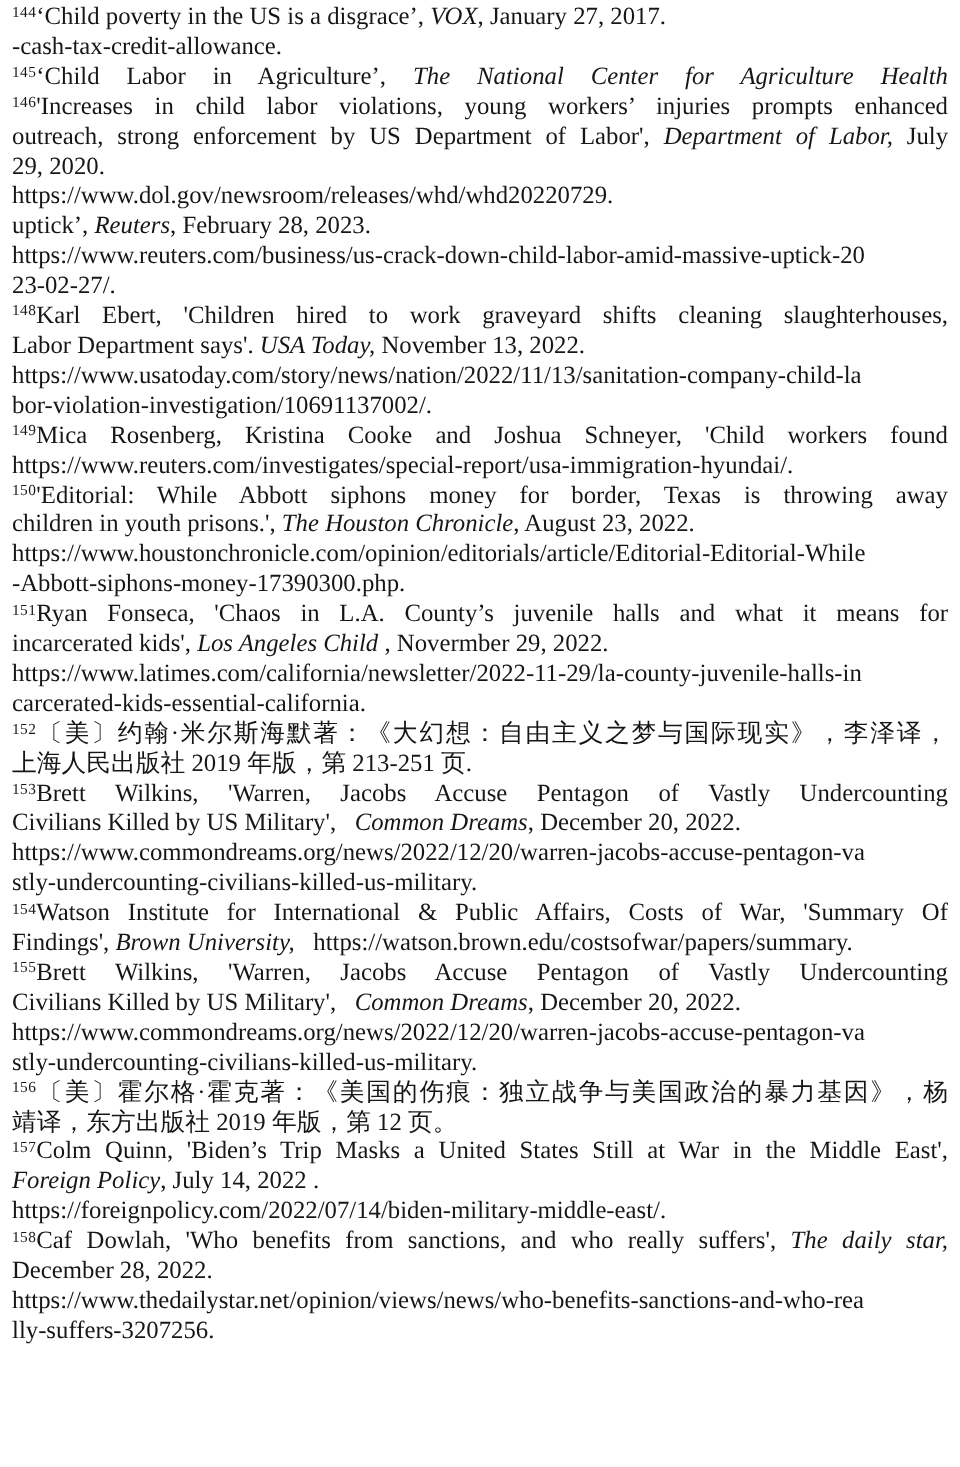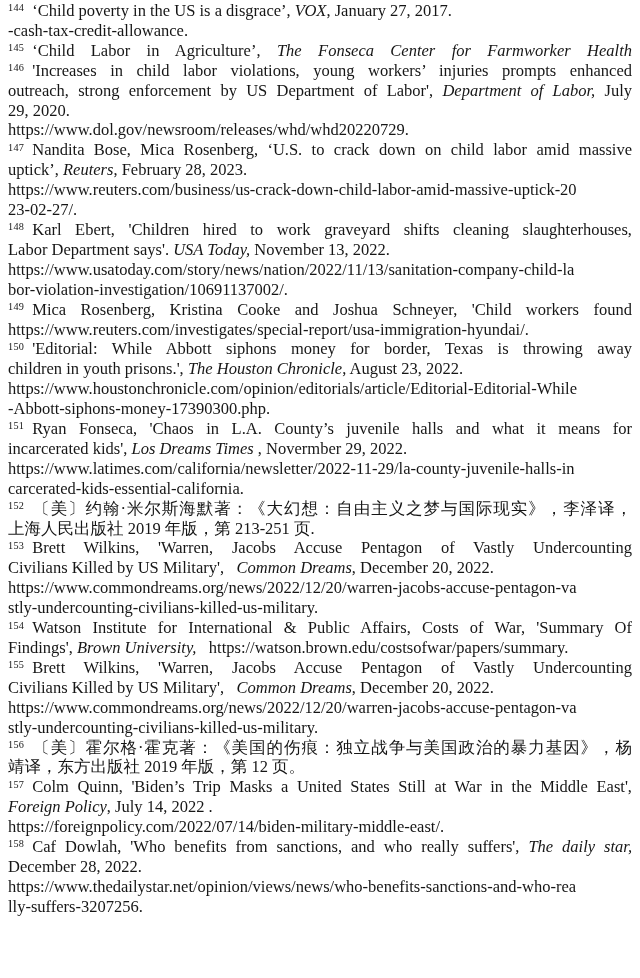--- a/index.html
+++ b/index.html
@@ -31,43 +31,41 @@
     text-align: justify;
     text-align-last: justify;
   }
   .i { font-style: italic; }
   sup.fn {
     font-size: 0.62em;
     line-height: 0;
     vertical-align: baseline;
     position: relative;
     top: -0.45em;
-    margin-right: 8px;
     letter-spacing: 0.3px;
   }
 </style>
 </head>
 <body>
 
 <div class="page" style="background: rgb(255, 255, 255); color: rgb(22, 22, 22);">
     <div class="footnote">
       <div class="line"><sup class="fn">144</sup><span>‘Child poverty in the US is a disgrace’, </span><span class="i">VOX</span><span>, January 27, 2017.</span></div>
       <div class="line"><span>-cash-tax-credit-allowance.</span></div>
     </div>
     <div class="footnote">
-      <div class="line j"><sup class="fn">145</sup><span>‘Child Labor in Agriculture’, </span><span class="i">The Fonseca Center for Farmworker Health</span></div>
+      <div class="line j"><sup class="fn">145</sup><span>‘Child Labor in Agriculture’, </span><span class="i">The National Center for Agriculture Health</span></div>
     </div>
     <div class="footnote">
       <div class="line j"><sup class="fn">146</sup><span>'Increases in child labor violations, young workers’ injuries prompts enhanced</span></div>
       <div class="line j"><span>outreach, strong enforcement by US Department of Labor', </span><span class="i">Department of Labor,</span><span> July</span></div>
       <div class="line"><span>29, 2020.</span></div>
       <div class="line"><span>https://www.dol.gov/newsroom/releases/whd/whd20220729.</span></div>
     </div>
     <div class="footnote">
-      <div class="line j"><sup class="fn">147</sup><span>Nandita Bose, Mica Rosenberg, ‘U.S. to crack down on child labor amid massive</span></div>
       <div class="line"><span>uptick’, </span><span class="i">Reuters</span><span>, February 28, 2023.</span></div>
       <div class="line"><span>https://www.reuters.com/business/us-crack-down-child-labor-amid-massive-uptick-20</span></div>
       <div class="line"><span>23-02-27/.</span></div>
     </div>
     <div class="footnote">
       <div class="line j"><sup class="fn">148</sup><span>Karl Ebert, 'Children hired to work graveyard shifts cleaning slaughterhouses,</span></div>
       <div class="line"><span>Labor Department says'. </span><span class="i">USA Today,</span><span> November 13, 2022.</span></div>
       <div class="line"><span>https://www.usatoday.com/story/news/nation/2022/11/13/sanitation-company-child-la</span></div>
       <div class="line"><span>bor-violation-investigation/10691137002/.</span></div>
     </div>
@@ -76,21 +74,21 @@
       <div class="line"><span>https://www.reuters.com/investigates/special-report/usa-immigration-hyundai/.</span></div>
     </div>
     <div class="footnote">
       <div class="line j"><sup class="fn">150</sup><span>'Editorial: While Abbott siphons money for border, Texas is throwing away</span></div>
       <div class="line"><span>children in youth prisons.', </span><span class="i">The Houston Chronicle</span><span>, August 23, 2022.</span></div>
       <div class="line"><span>https://www.houstonchronicle.com/opinion/editorials/article/Editorial-Editorial-While</span></div>
       <div class="line"><span>-Abbott-siphons-money-17390300.php.</span></div>
     </div>
     <div class="footnote">
       <div class="line j"><sup class="fn">151</sup><span>Ryan Fonseca, 'Chaos in L.A. County’s juvenile halls and what it means for</span></div>
-      <div class="line"><span>incarcerated kids', </span><span class="i">Los Dreams Times</span><span> , Novermber 29, 2022.</span></div>
+      <div class="line"><span>incarcerated kids', </span><span class="i">Los Angeles Child</span><span> , Novermber 29, 2022.</span></div>
       <div class="line"><span>https://www.latimes.com/california/newsletter/2022-11-29/la-county-juvenile-halls-in</span></div>
       <div class="line"><span>carcerated-kids-essential-california.</span></div>
     </div>
     <div class="footnote">
       <div class="line j"><sup class="fn">152</sup><span>〔美〕约翰·米尔斯海默著：《大幻想：自由主义之梦与国际现实》，李泽译，</span></div>
       <div class="line"><span>上海人民出版社 2019 年版，第 213-251 页.</span></div>
     </div>
     <div class="footnote">
       <div class="line j"><sup class="fn">153</sup><span>Brett Wilkins, 'Warren, Jacobs Accuse Pentagon of Vastly Undercounting</span></div>
       <div class="line"><span>Civilians Killed by US Military',   </span><span class="i">Common Dreams</span><span>, December 20, 2022.</span></div>

